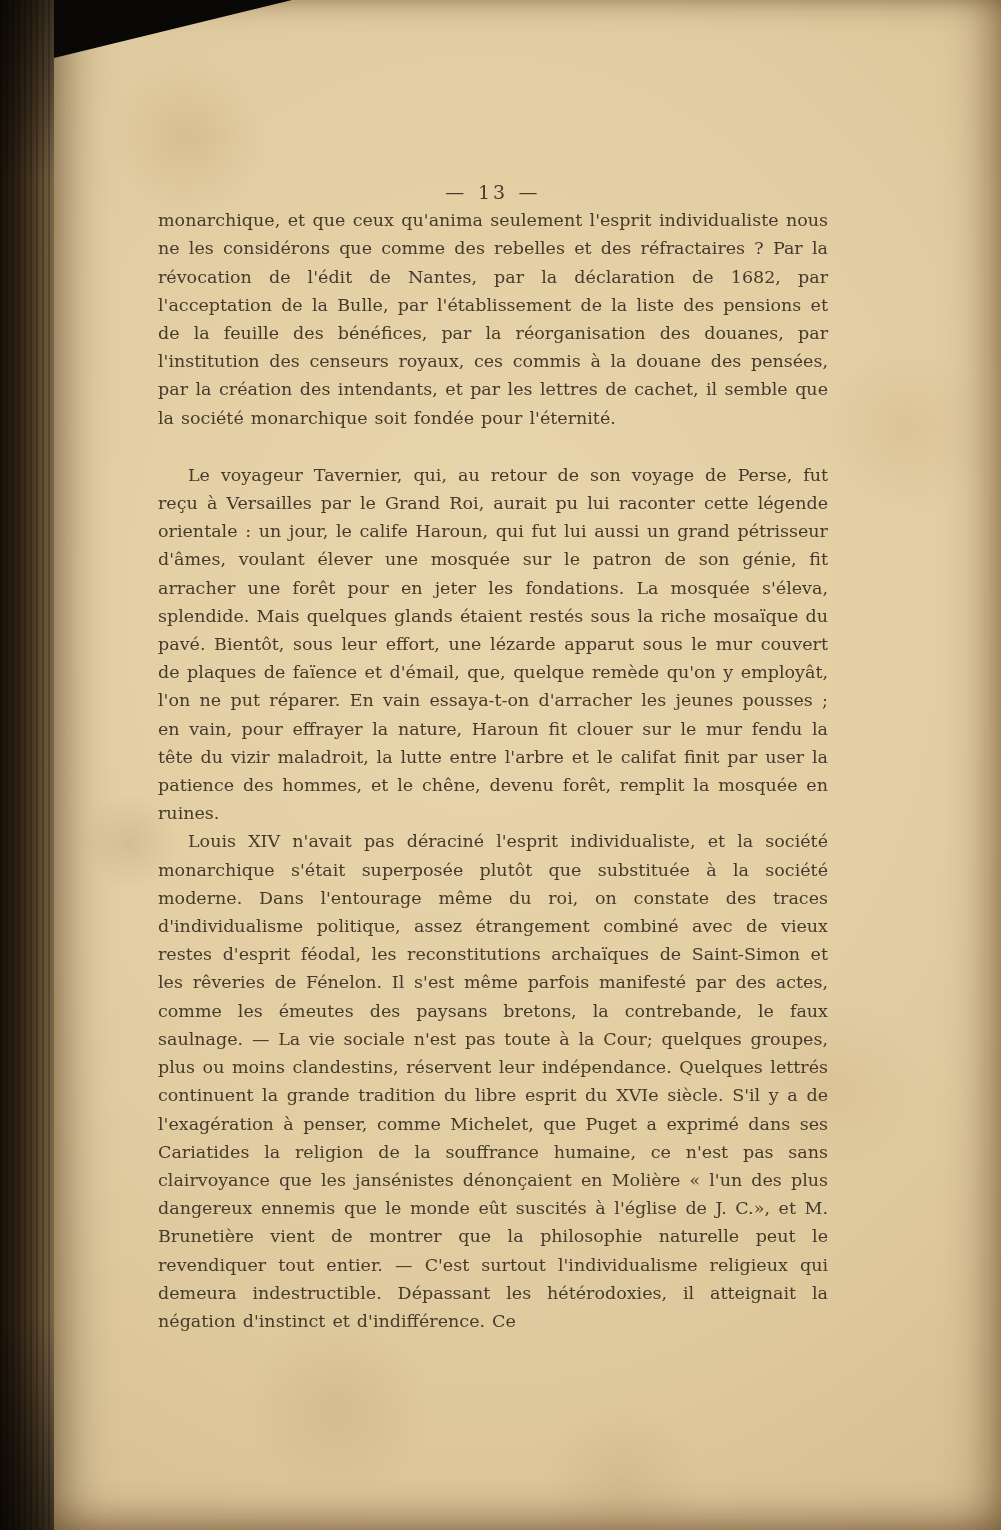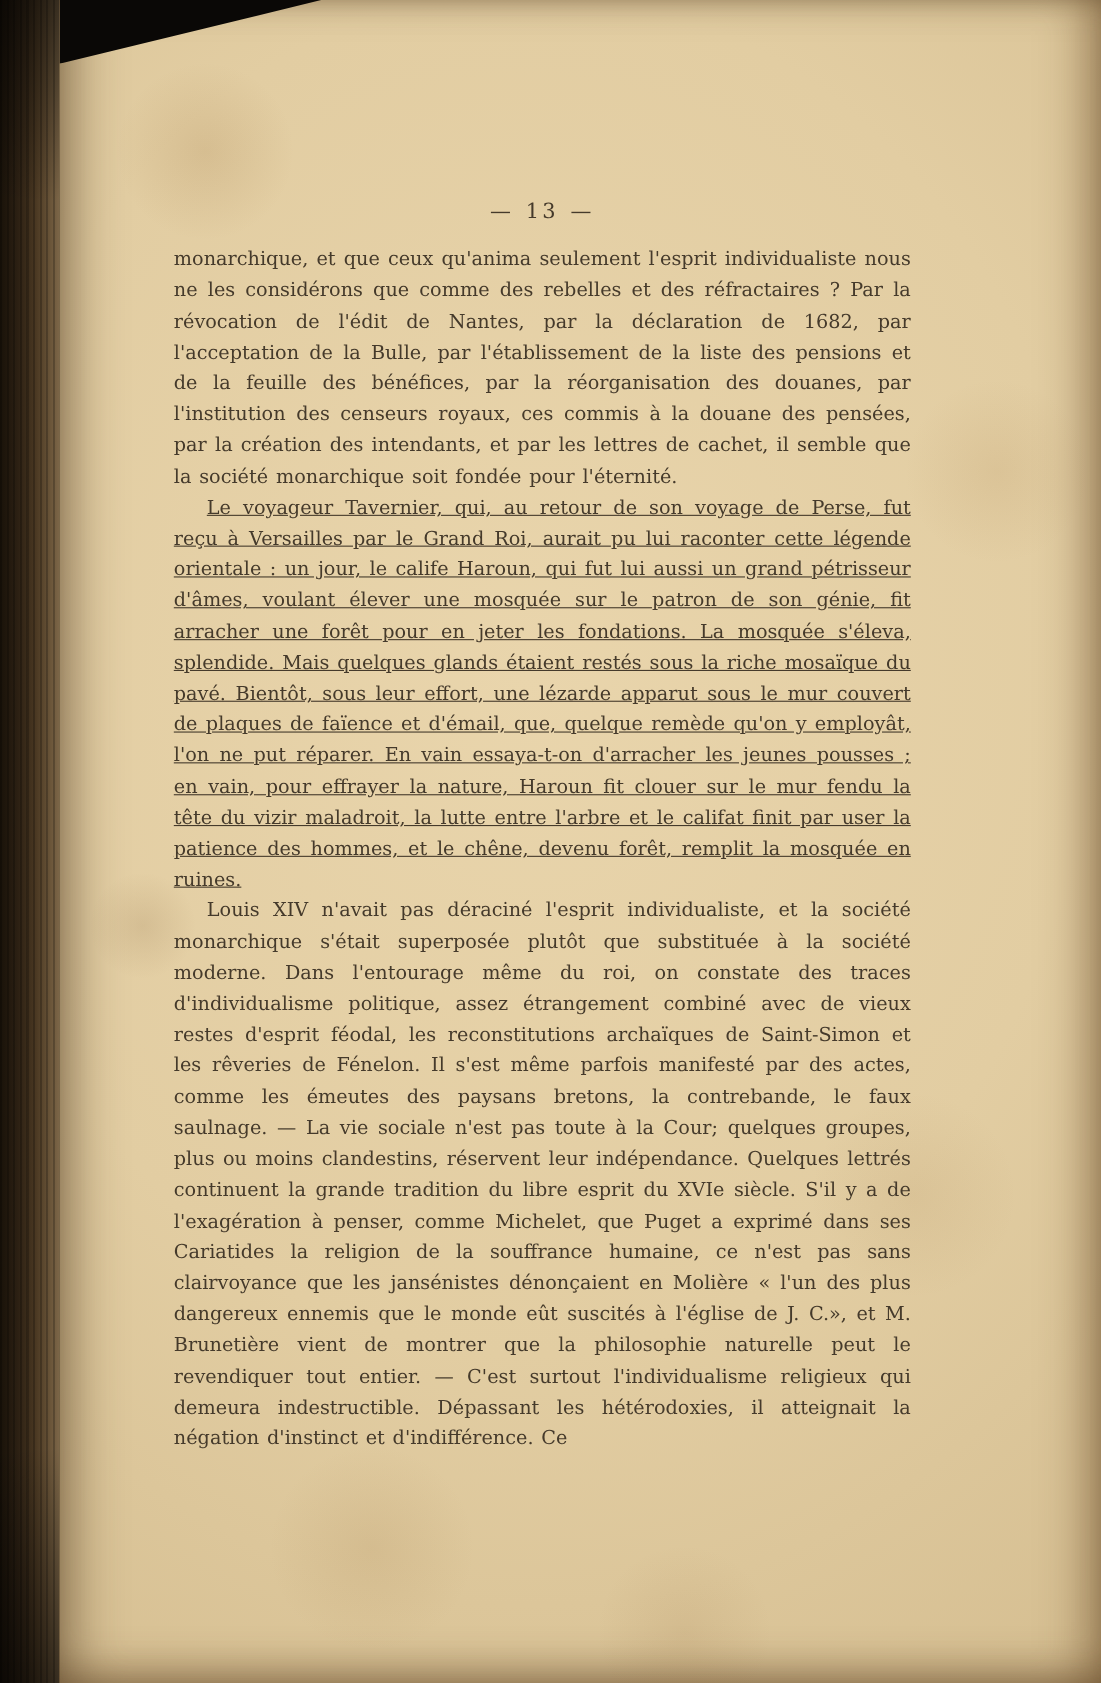--- a/index.html
+++ b/index.html
@@ -73,28 +73,28 @@
     font-size: 17.5px;
     line-height: 28.2px;
     color: #453a2b;
     text-align: justify;
     word-spacing: 1.5px;
   }
   .page-number {
     text-align: center;
     font-size: 19px;
     letter-spacing: 3px;
-    margin: 0 0 16px 0;
+    margin: 0 0 0 0;
     color: #453a2b;
   }
   .text-block p {
     margin: 0;
   }
   .text-block p.gap-before {
-    text-decoration: underline;
+    margin-top: 29px;
   }
   .text-block p.indent {
     text-indent: 30px;
   }
 </style>
 </head>
 <body>
 
 <div class="photo">
 

